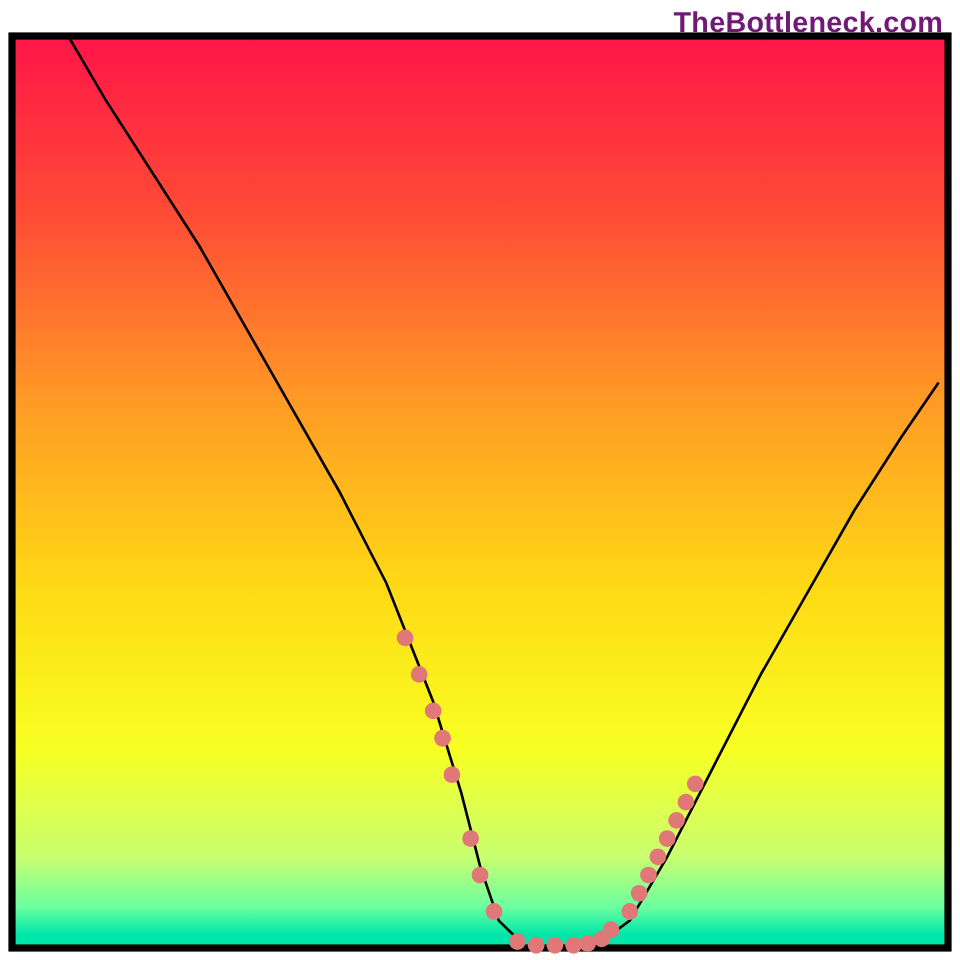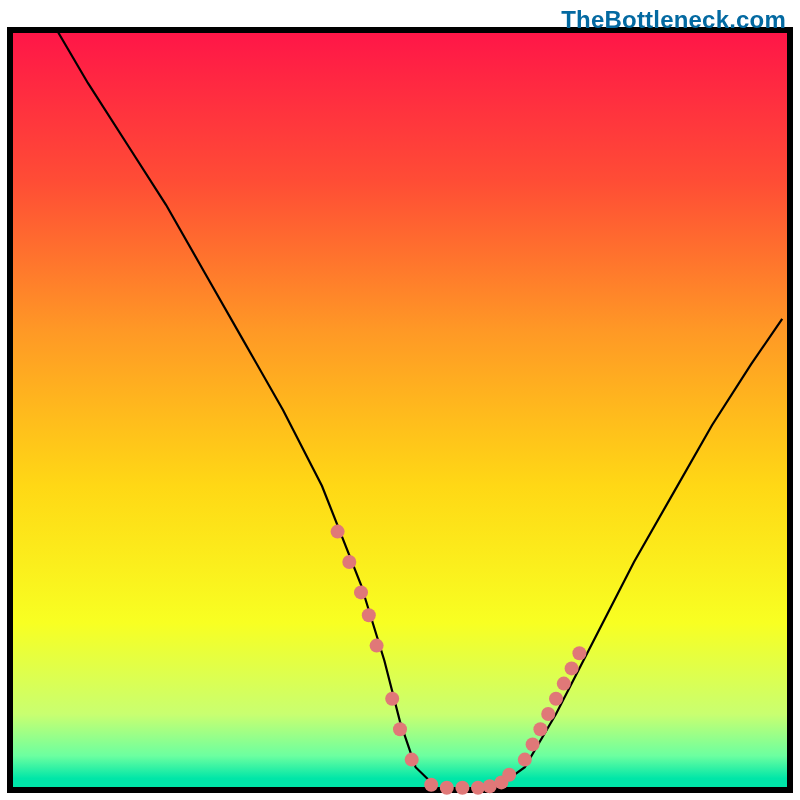--- a/index.html
+++ b/index.html
@@ -15,21 +15,21 @@
     width: 800px;
     height: 800px;
   }
   .watermark {
     position: absolute;
     top: 6px;
     right: 14px;
     font-family: Arial, Helvetica, sans-serif;
     font-size: 24px;
     font-weight: 600;
-    color: #0369a1;
+    color: #701a75;
     letter-spacing: 0.2px;
     z-index: 10;
   }
   svg {
     display: block;
   }
 </style>
 </head>
 <body>
 

